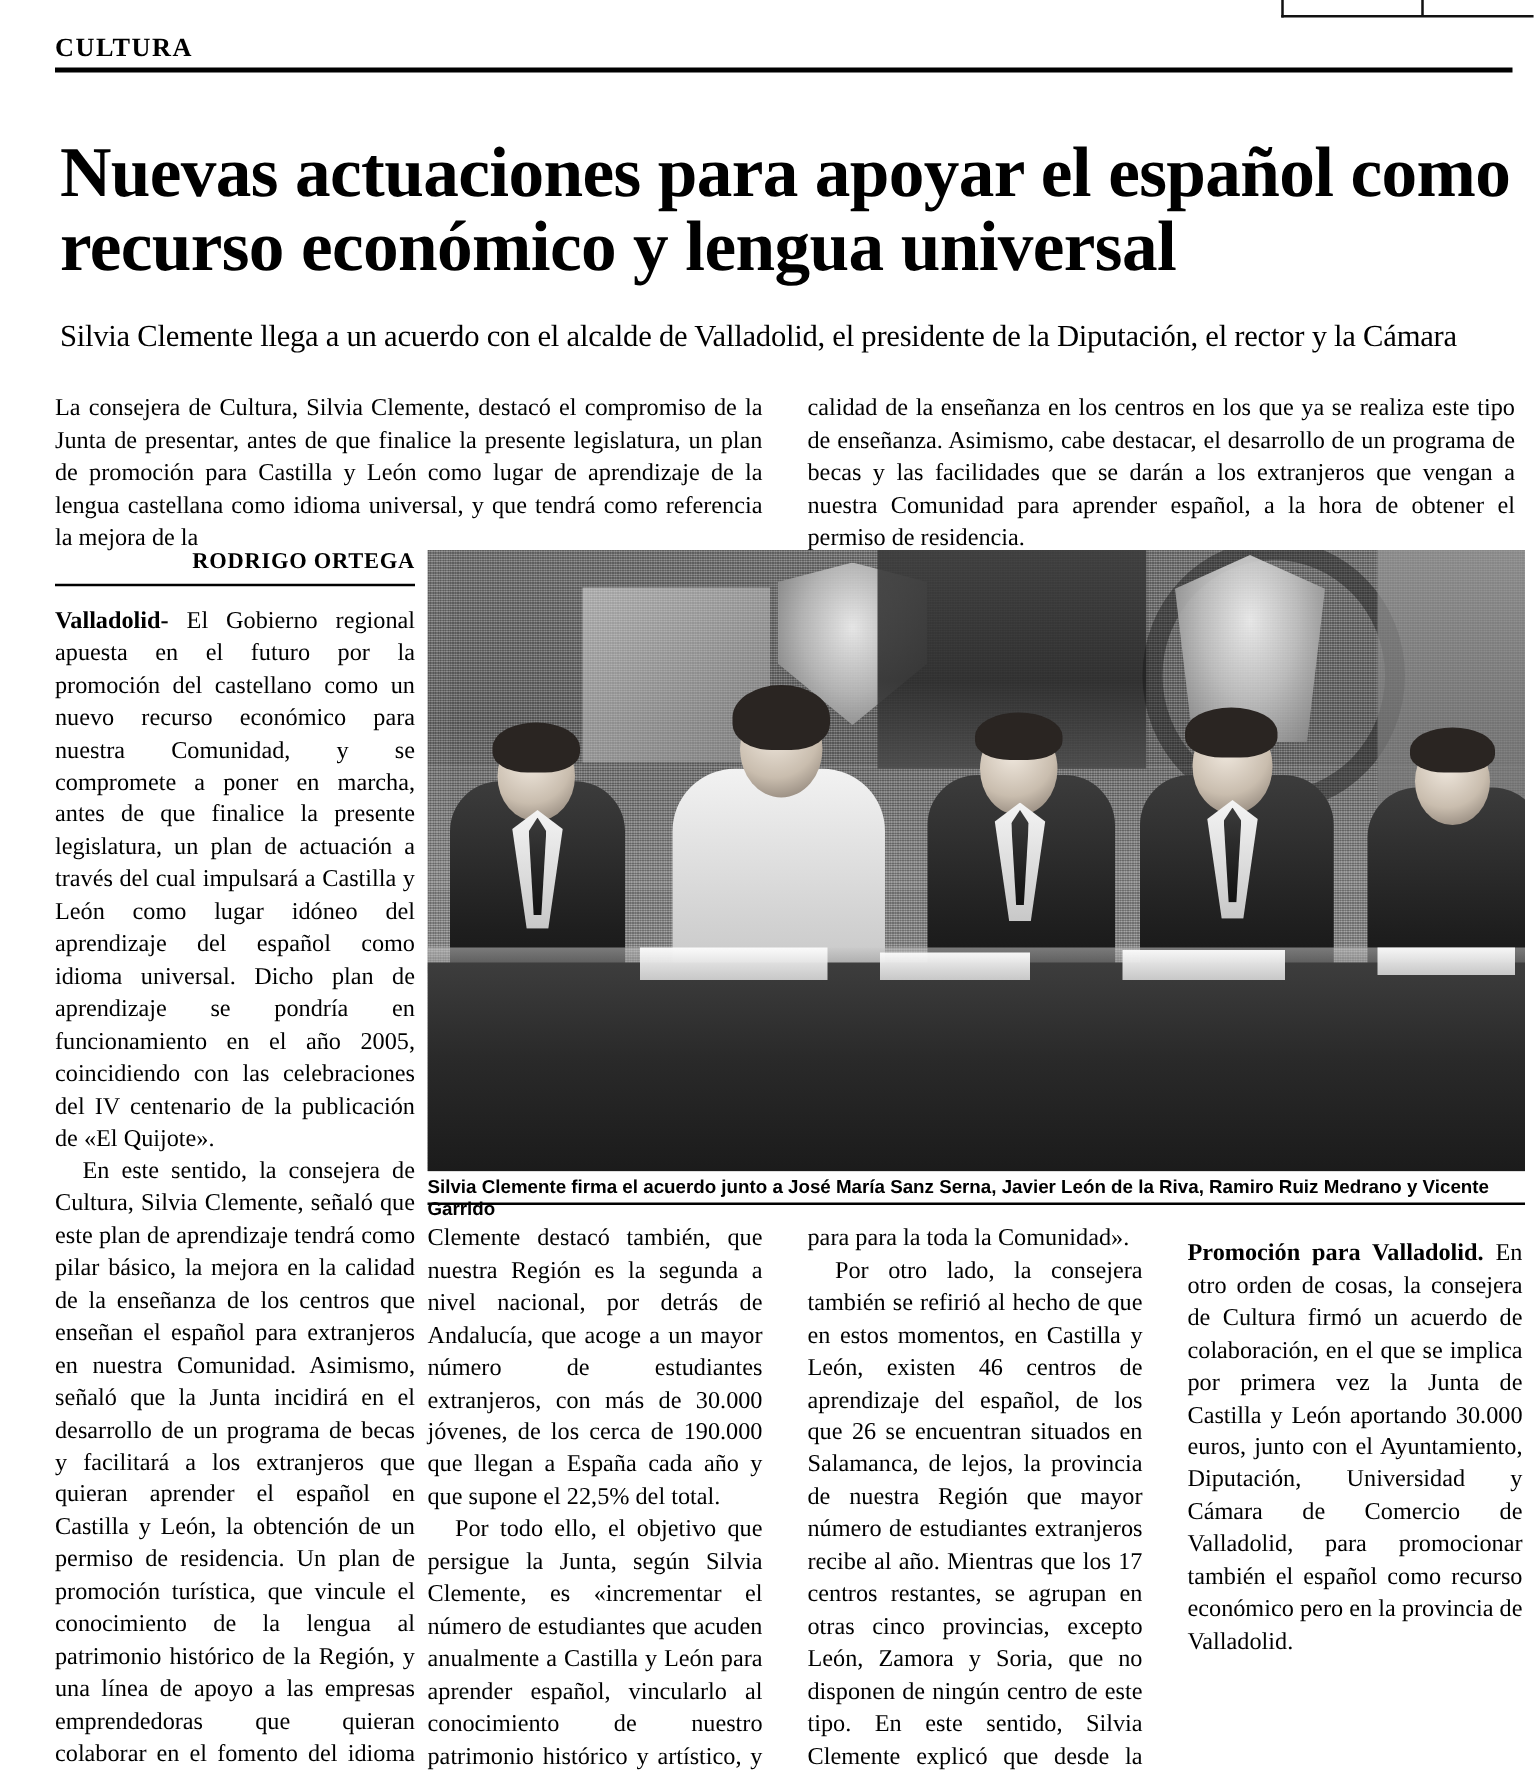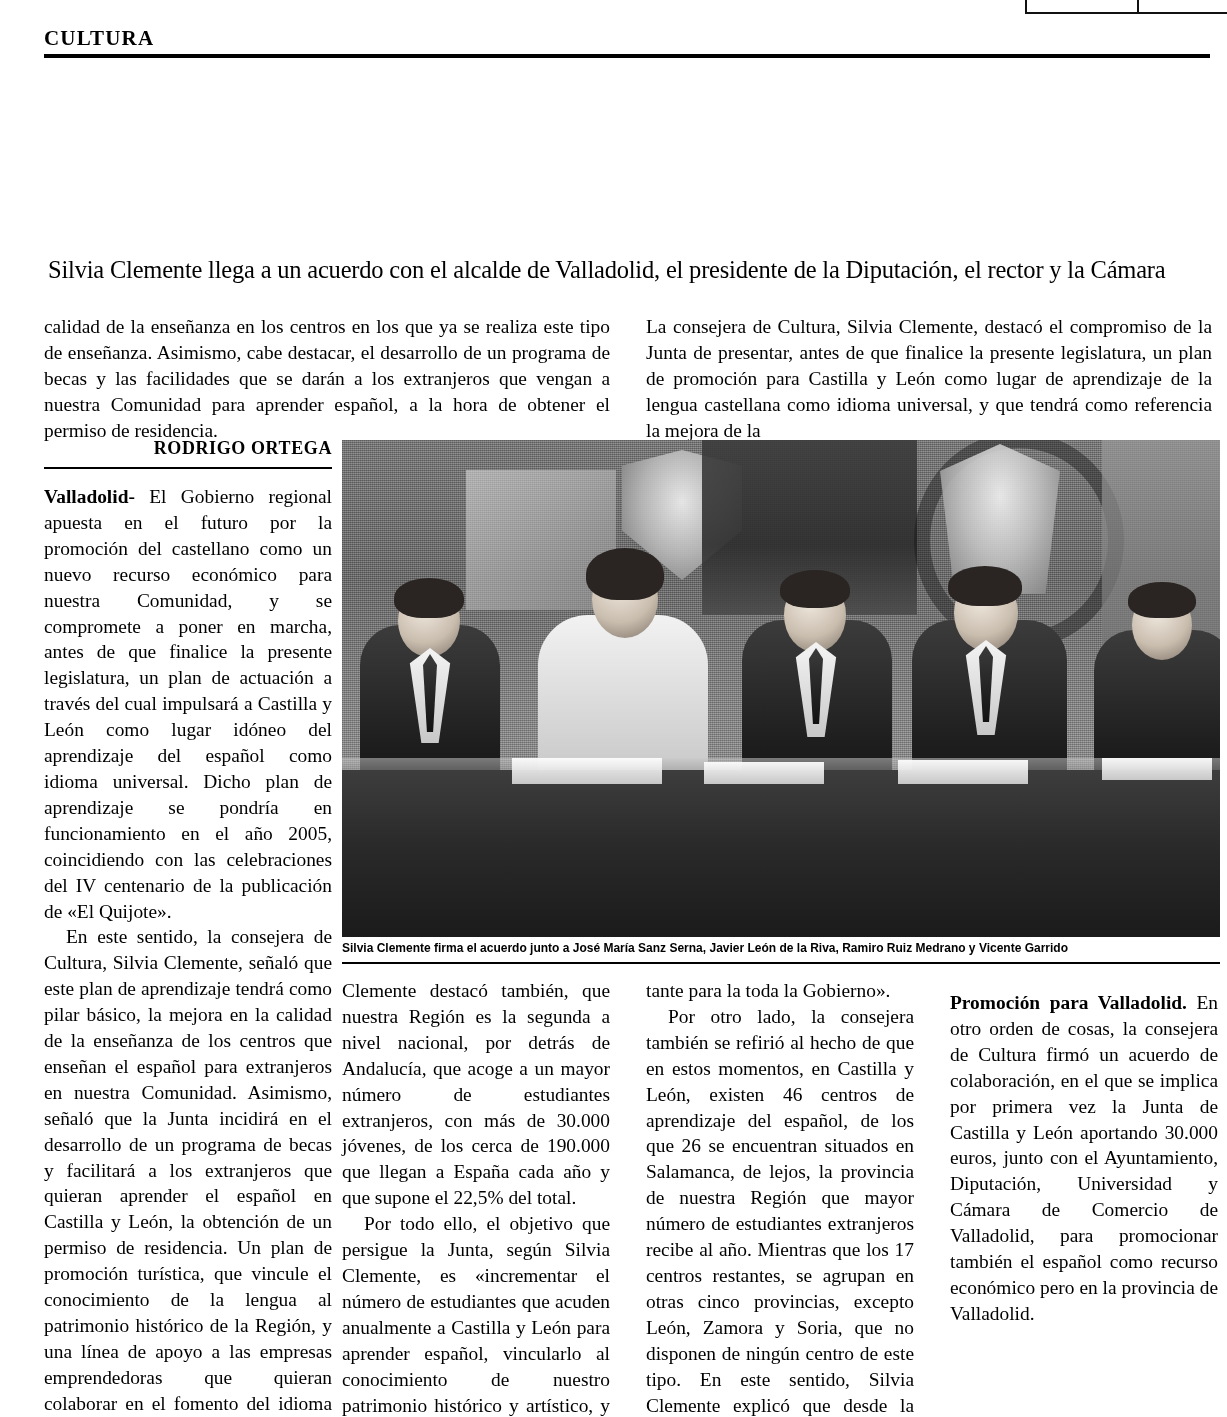--- a/index.html
+++ b/index.html
@@ -249,21 +249,21 @@
     clip-path: polygon(50% 0%, 100% 14%, 72% 100%, 28% 100%, 0% 14%);
   }
 
   .caption {
     position: absolute;
     left: 342px;
     top: 941px;
     width: 878px;
     font-family: "Liberation Sans", sans-serif;
     font-weight: bold;
-    font-size: 12px;
+    font-size: 15px;
     line-height: 1.2;
   }
   .caption-rule {
     position: absolute;
     left: 342px;
     top: 962px;
     width: 878px;
     height: 2px;
     background: #000;
   }
@@ -291,25 +291,26 @@
 <body>
 
 <div class="page">
 
   <div class="scan-corner"></div>
   <div class="scan-corner-2"></div>
 
   <div class="section-head">CULTURA</div>
   <div class="rule-top"></div>
 
+  <h1 class="headline">Nuevas actuaciones para apoyar el español como recurso económico y lengua universal</h1>
   <div class="subhead">Silvia Clemente llega a un acuerdo con el alcalde de Valladolid, el presidente de la Diputación, el rector y la Cámara</div>
 
   <div class="lead">
+    <div class="lead-col">La consejera de Cultura, Silvia Clemente, destacó el compromiso de la Junta de presentar, antes de que finalice la presente legislatura, un plan de promoción para Castilla y León como lugar de aprendizaje de la lengua castellana como idioma universal, y que tendrá como referencia la mejora de la</div>
     <div class="lead-col">calidad de la enseñanza en los centros en los que ya se realiza este tipo de enseñanza. Asimismo, cabe destacar, el desarrollo de un programa de becas y las facilidades que se darán a los extranjeros que vengan a nuestra Comunidad para aprender español, a la hora de obtener el permiso de residencia.</div>
-    <div class="lead-col">La consejera de Cultura, Silvia Clemente, destacó el compromiso de la Junta de presentar, antes de que finalice la presente legislatura, un plan de promoción para Castilla y León como lugar de aprendizaje de la lengua castellana como idioma universal, y que tendrá como referencia la mejora de la</div>
   </div>
 
   <div class="byline">RODRIGO ORTEGA</div>
   <div class="byline-rule"></div>
 
   <div class="col-left">
     <p><span class="lead-place">Valladolid-</span><span> El Gobierno regional apuesta en el futuro por la promoción del castellano como un nuevo recurso económico para nuestra Comunidad, y se compromete a poner en marcha, antes de que finalice la presente legislatura, un plan de actuación a través del cual impulsará a Castilla y León como lugar idóneo del aprendizaje del español como idioma universal. Dicho plan de aprendizaje se pondría en funcionamiento en el año 2005, coincidiendo con las celebraciones del IV centenario de la publicación de «El Quijote».</span></p>
     <p>En este sentido, la consejera de Cultura, Silvia Clemente, señaló que este plan de aprendizaje tendrá como pilar básico, la mejora en la calidad de la enseñanza de los centros que enseñan el español para extranjeros en nuestra Comunidad. Asimismo, señaló que la Junta incidirá en el desarrollo de un programa de becas y facilitará a los extranjeros que quieran aprender el español en Castilla y León, la obtención de un permiso de residencia. Un plan de promoción turística, que vincule el conocimiento de la lengua al patrimonio histórico de la Región, y una línea de apoyo a las empresas emprendedoras que quieran colaborar en el fomento del idioma en los estudiantes extranjeros que vengan a Castilla y León, mediante estrategias de marketing con presencia en certámenes o ferias internacionales, completan la oferta de la Junta en este plan de acción. Silvia</p>
   </div>
 
@@ -360,21 +361,21 @@
 
   <div class="caption">Silvia Clemente firma el acuerdo junto a José María Sanz Serna, Javier León de la Riva, Ramiro Ruiz Medrano y Vicente Garrido</div>
   <div class="caption-rule"></div>
 
   <div class="bottom">
     <div class="bcol">
       <p class="noindent">Clemente destacó también, que nuestra Región es la segunda a nivel nacional, por detrás de Andalucía, que acoge a un mayor número de estudiantes extranjeros, con más de 30.000 jóvenes, de los cerca de 190.000 que llegan a España cada año y que supone el 22,5% del total.</p>
       <p>Por todo ello, el objetivo que persigue la Junta, según Silvia Clemente, es «incrementar el número de estudiantes que acuden anualmente a Castilla y León para aprender español, vincularlo al conocimiento de nuestro patrimonio histórico y artístico, y convertir al castellano en un recurso económico y turístico impor-</p>
     </div>
     <div class="bcol">
-      <p class="noindent">tante para la toda la Gobierno».</p>
+      <p class="noindent">para para la toda la Comunidad».</p>
       <p>Por otro lado, la consejera también se refirió al hecho de que en estos momentos, en Castilla y León, existen 46 centros de aprendizaje del español, de los que 26 se encuentran situados en Salamanca, de lejos, la provincia de nuestra Región que mayor número de estudiantes extranjeros recibe al año. Mientras que los 17 centros restantes, se agrupan en otras cinco provincias, excepto León, Zamora y Soria, que no disponen de ningún centro de este tipo. En este sentido, Silvia Clemente explicó que desde la Consejería que ella dirige «potenciaremos la creación de estos</p>
     </div>
     <div class="bcol">
       <p class="noindent" style="margin-top:12px;"><span class="sub-lead">Promoción para Valladolid.</span><span> En otro orden de cosas, la consejera de Cultura firmó un acuerdo de colaboración, en el que se implica por primera vez la Junta de Castilla y León aportando 30.000 euros, junto con el Ayuntamiento, Diputación, Universidad y Cámara de Comercio de Valladolid, para promocionar también el español como recurso económico pero en la provincia de Valladolid.</span></p>
     </div>
   </div>
 
 </div>
 
 </body></html>

